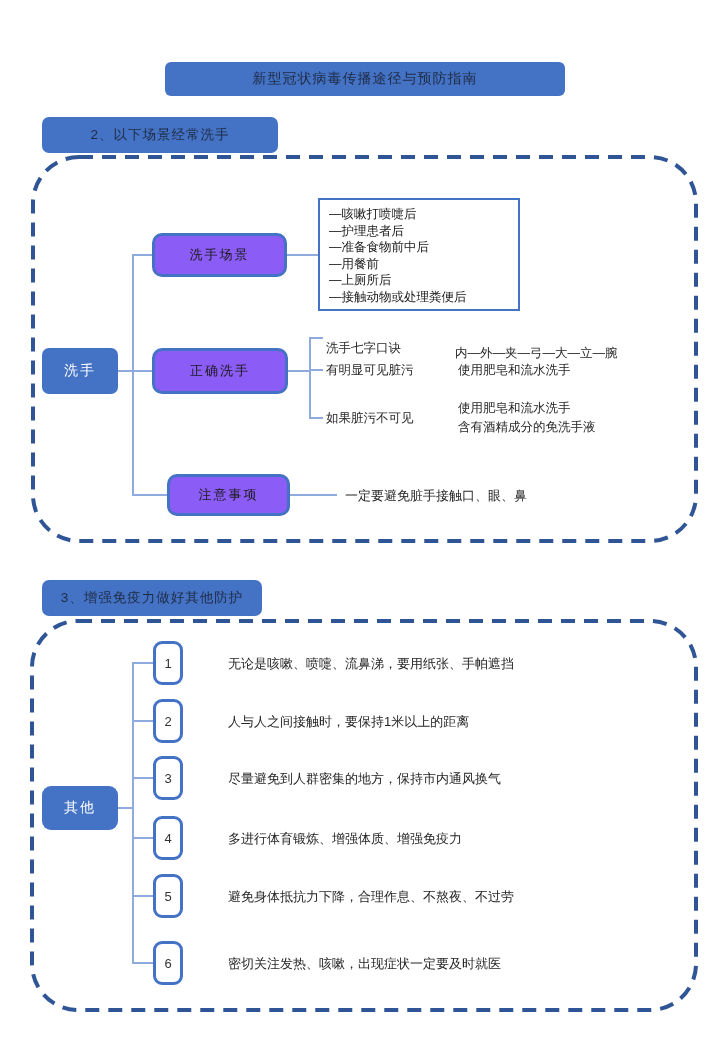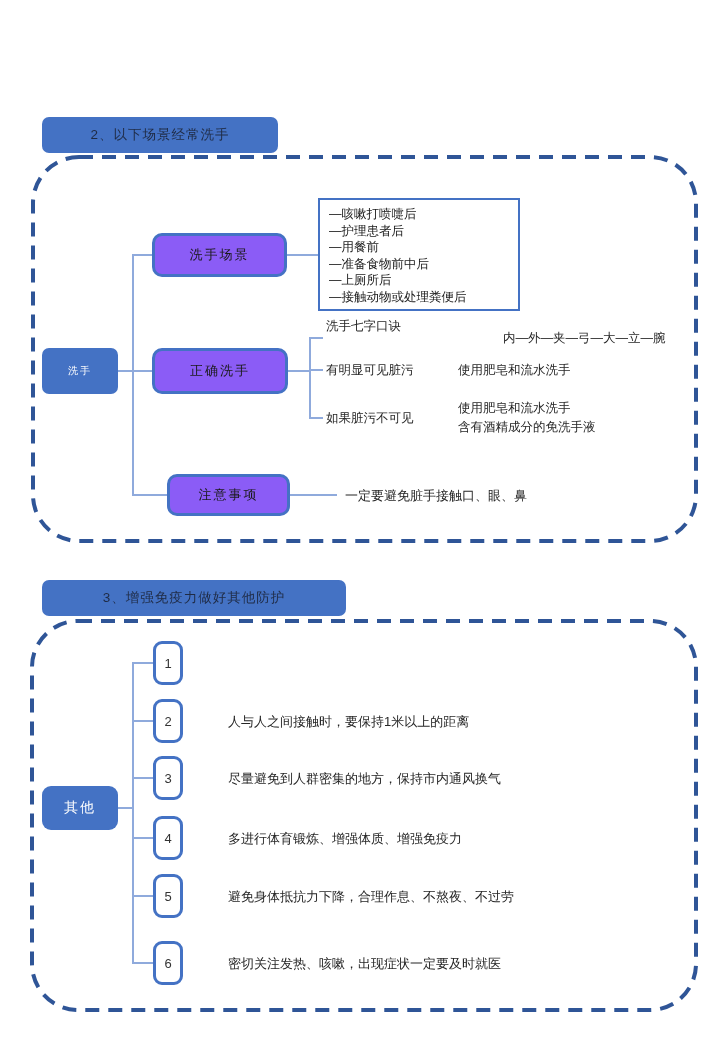--- a/index.html
+++ b/index.html
@@ -31,20 +31,21 @@
   .txt{position:absolute;white-space:nowrap;font-size:13px;color:#262626;}
   .txt.small{font-size:12.5px;}
   .dash-svg{position:absolute;left:0;top:0;}
   .container{position:absolute;}
 </style>
 </head>
 <body>
 
 <div class="canvas">
 
+  <div class="blue-node" style="left:165px;top:62px;width:400px;height:34px;border-radius:6px;font-size:14px;">新型冠状病毒传播途径与预防指南</div>
 
   <div class="blue-node" style="left:42px;top:117px;width:236px;height:36px;z-index:2;">2、以下场景经常洗手</div>
 
   <div class="container" style="left:31px;top:155px;width:667px;height:388px;">
     <svg class="dash-svg" width="667" height="388">
       <rect x="2" y="2" width="663" height="384" rx="46" ry="46" fill="none" stroke="#2F5597" stroke-width="4" stroke-dasharray="14 9"></rect>
     </svg>
   </div>
 
   <div class="vline" style="left:132px;top:254px;width:2px;height:241px;"></div>
@@ -52,49 +53,49 @@
   <div class="hline" style="left:118px;top:370px;width:36px;height:2px;"></div>
   <div class="hline" style="left:132px;top:494px;width:37px;height:2px;"></div>
   <div class="hline" style="left:287px;top:254px;width:31px;height:2px;"></div>
   <div class="hline" style="left:288px;top:370px;width:22px;height:2px;"></div>
   <div class="vline" style="left:309px;top:337px;width:2px;height:82px;"></div>
   <div class="hline" style="left:309px;top:337px;width:14px;height:2px;"></div>
   <div class="hline" style="left:309px;top:369px;width:14px;height:2px;"></div>
   <div class="hline" style="left:309px;top:417px;width:14px;height:2px;"></div>
   <div class="hline" style="left:290px;top:494px;width:47px;height:2px;"></div>
 
-  <div class="blue-node white-text" style="left:42px;top:348px;width:76px;height:46px;font-size:10px;">洗手</div>
+  <div class="blue-node white-text" style="left:42px;top:348px;width:76px;height:46px;font-size:14px;">洗手</div>
 
   <div class="outline-node" style="left:152px;top:233px;width:135px;height:44px;">洗手场景</div>
 
   <div class="list-box" style="left:318px;top:198px;width:202px;height:113px;">
     <div>—咳嗽打喷嚏后</div>
     <div>—护理患者后</div>
+    <div>—准备食物前中后</div>
     <div>—用餐前</div>
-    <div>—准备食物前中后</div>
     <div>—上厕所后</div>
     <div>—接触动物或处理粪便后</div>
   </div>
 
   <div class="outline-node" style="left:152px;top:348px;width:136px;height:46px;">正确洗手</div>
 
-  <div class="txt small" style="left:326px;top:318px;">洗手七字口诀</div>
-  <div class="txt small" style="left:455px;top:330px;margin-left:48px;">内—外—夹—弓—大—立—腕</div>
+  <div class="txt small" style="left:326px;top:340px;">洗手七字口诀</div>
+  <div class="txt small" style="left:455px;top:345px;">内—外—夹—弓—大—立—腕</div>
 
   <div class="txt small" style="left:326px;top:362px;">有明显可见脏污</div>
   <div class="txt small" style="left:458px;top:362px;">使用肥皂和流水洗手</div>
 
   <div class="txt small" style="left:326px;top:410px;">如果脏污不可见</div>
   <div class="txt small" style="left:458px;top:400px;">使用肥皂和流水洗手</div>
   <div class="txt small" style="left:458px;top:419px;">含有酒精成分的免洗手液</div>
 
   <div class="outline-node" style="left:167px;top:474px;width:123px;height:42px;">注意事项</div>
   <div class="txt" style="left:345px;top:487px;">一定要避免脏手接触口、眼、鼻</div>
 
-  <div class="blue-node" style="left:42px;top:580px;width:304px;height:36px;z-index:2;">3、增强免疫力做好其他防护</div>
+  <div class="blue-node" style="left:42px;top:580px;width:220px;height:36px;z-index:2;">3、增强免疫力做好其他防护</div>
 
   <div class="container" style="left:30px;top:619px;width:668px;height:393px;">
     <svg class="dash-svg" width="668" height="393">
       <rect x="2" y="2" width="664" height="389" rx="46" ry="46" fill="none" stroke="#2F5597" stroke-width="4" stroke-dasharray="14 9"></rect>
     </svg>
   </div>
 
   <div class="vline" style="left:132px;top:662px;width:2px;height:302px;"></div>
   <div class="hline" style="left:118px;top:807px;width:16px;height:2px;"></div>
   <div class="hline" style="left:132px;top:662px;width:23px;height:2px;"></div>
@@ -106,19 +107,20 @@
 
   <div class="blue-node white-text" style="left:42px;top:786px;width:76px;height:44px;font-size:14px;border-radius:9px;">其他</div>
 
   <div class="num-node" style="left:153px;top:641px;width:30px;height:44px;">1</div>
   <div class="num-node" style="left:153px;top:699px;width:30px;height:44px;">2</div>
   <div class="num-node" style="left:153px;top:756px;width:30px;height:44px;">3</div>
   <div class="num-node" style="left:153px;top:816px;width:30px;height:44px;">4</div>
   <div class="num-node" style="left:153px;top:874px;width:30px;height:44px;">5</div>
   <div class="num-node" style="left:153px;top:941px;width:30px;height:44px;">6</div>
 
+  <div class="txt" style="left:228px;top:655px;">无论是咳嗽、喷嚏、流鼻涕，要用纸张、手帕遮挡</div>
   <div class="txt" style="left:228px;top:713px;">人与人之间接触时，要保持1米以上的距离</div>
   <div class="txt" style="left:228px;top:770px;">尽量避免到人群密集的地方，保持市内通风换气</div>
   <div class="txt" style="left:228px;top:830px;">多进行体育锻炼、增强体质、增强免疫力</div>
   <div class="txt" style="left:228px;top:888px;">避免身体抵抗力下降，合理作息、不熬夜、不过劳</div>
   <div class="txt" style="left:228px;top:955px;text-align:center;">密切关注发热、咳嗽，出现症状一定要及时就医</div>
 
 </div>
 
 </body></html>

